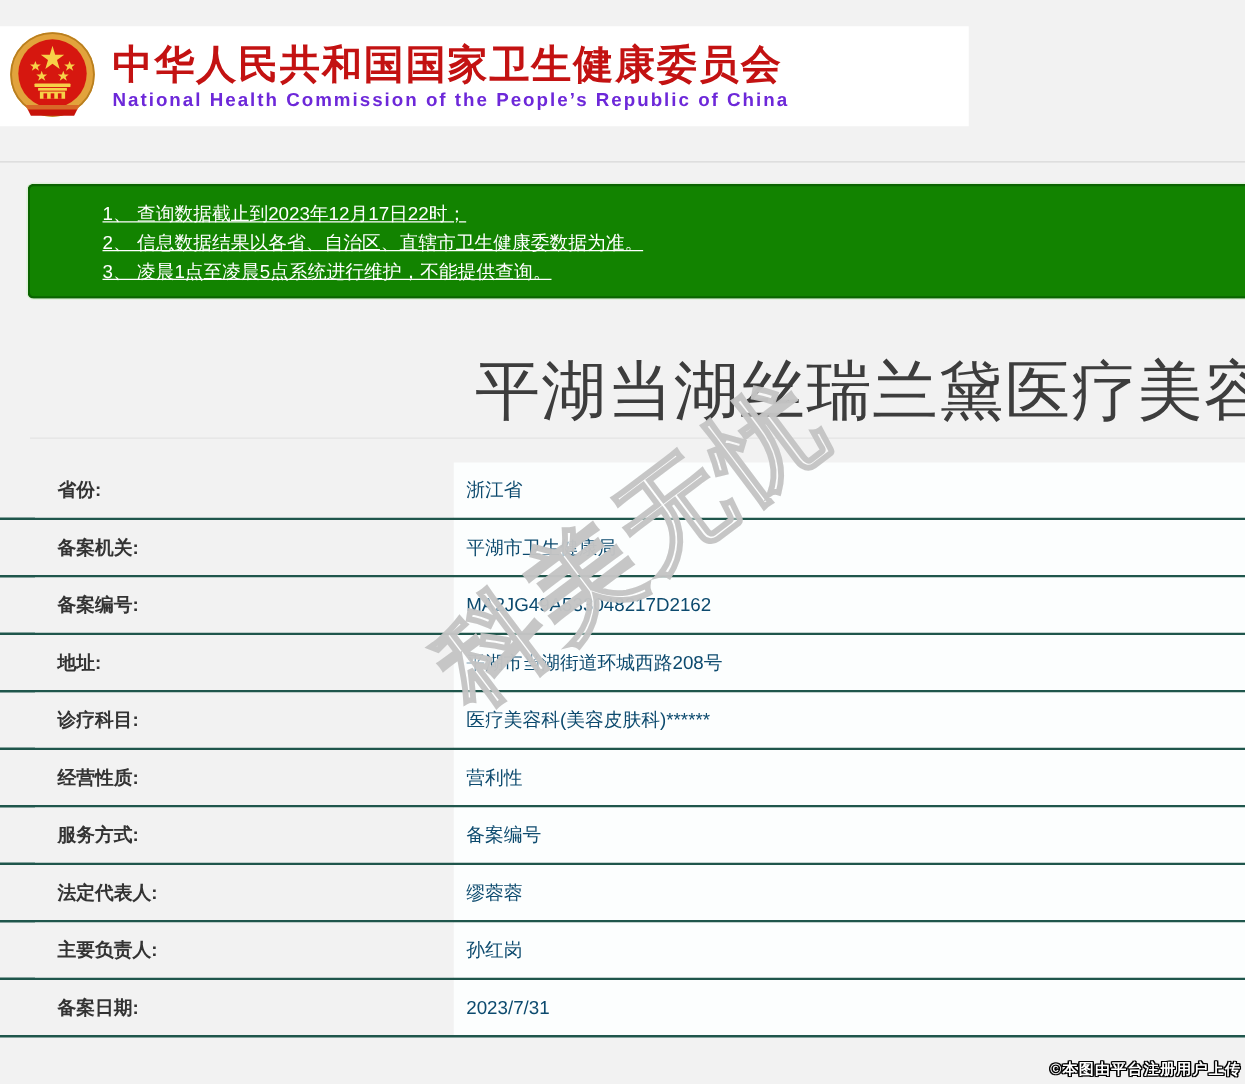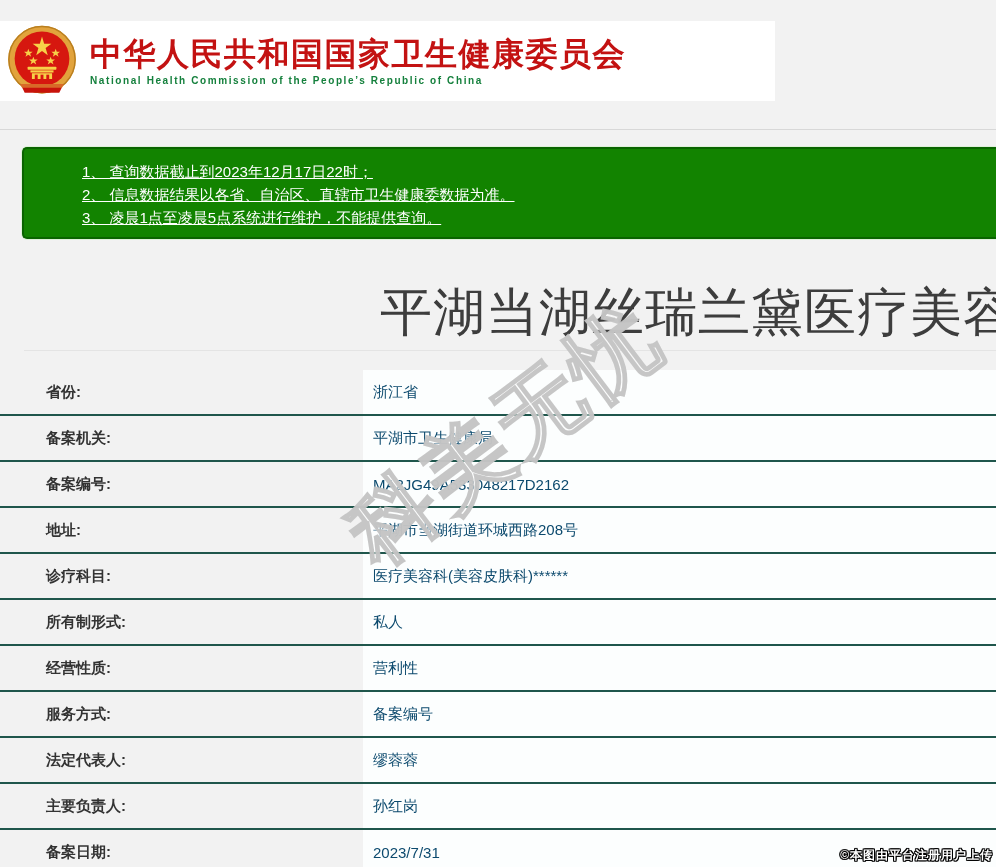--- a/index.html
+++ b/index.html
@@ -17,21 +17,21 @@
     position:absolute;left:0;top:0;width:775px;height:80px;
     background:#ffffff;display:flex;align-items:center;margin-top:21px;
   }
   .emblem{width:72px;height:74px;margin-left:6px;flex:0 0 auto;}
   .header-text{margin-left:12px;display:flex;flex-direction:column;}
   .header-title-cn{
     font-size:32px;font-weight:bold;color:#c31212;
     letter-spacing:1.5px;white-space:nowrap;line-height:36px;
   }
   .header-title-en{
-    font-size:10px;font-weight:bold;color:#15803d;
+    font-size:15px;font-weight:bold;color:#6d28d9;
     letter-spacing:1.6px;white-space:nowrap;margin-top:3px;
   }
 
   .divider-top{
     position:absolute;left:0;top:129px;width:100%;height:1px;background:#d8d8d8;
   }
 
   
   .notice{
     position:absolute;left:22px;top:147px;right:0;height:92px;
@@ -155,24 +155,20 @@
       <div class="row">
         <div class="row-label">地址:</div>
         <div class="row-value">平湖市当湖街道环城西路208号</div>
       </div>
 
       <div class="row">
         <div class="row-label">诊疗科目:</div>
         <div class="row-value">医疗美容科(美容皮肤科)******</div>
       </div>
 
-      <div class="row">
-        <div class="row-label">所有制形式:</div>
-        <div class="row-value">私人</div>
-      </div>
 
       <div class="row">
         <div class="row-label">经营性质:</div>
         <div class="row-value">营利性</div>
       </div>
 
       <div class="row">
         <div class="row-label">服务方式:</div>
         <div class="row-value">备案编号</div>
       </div>

